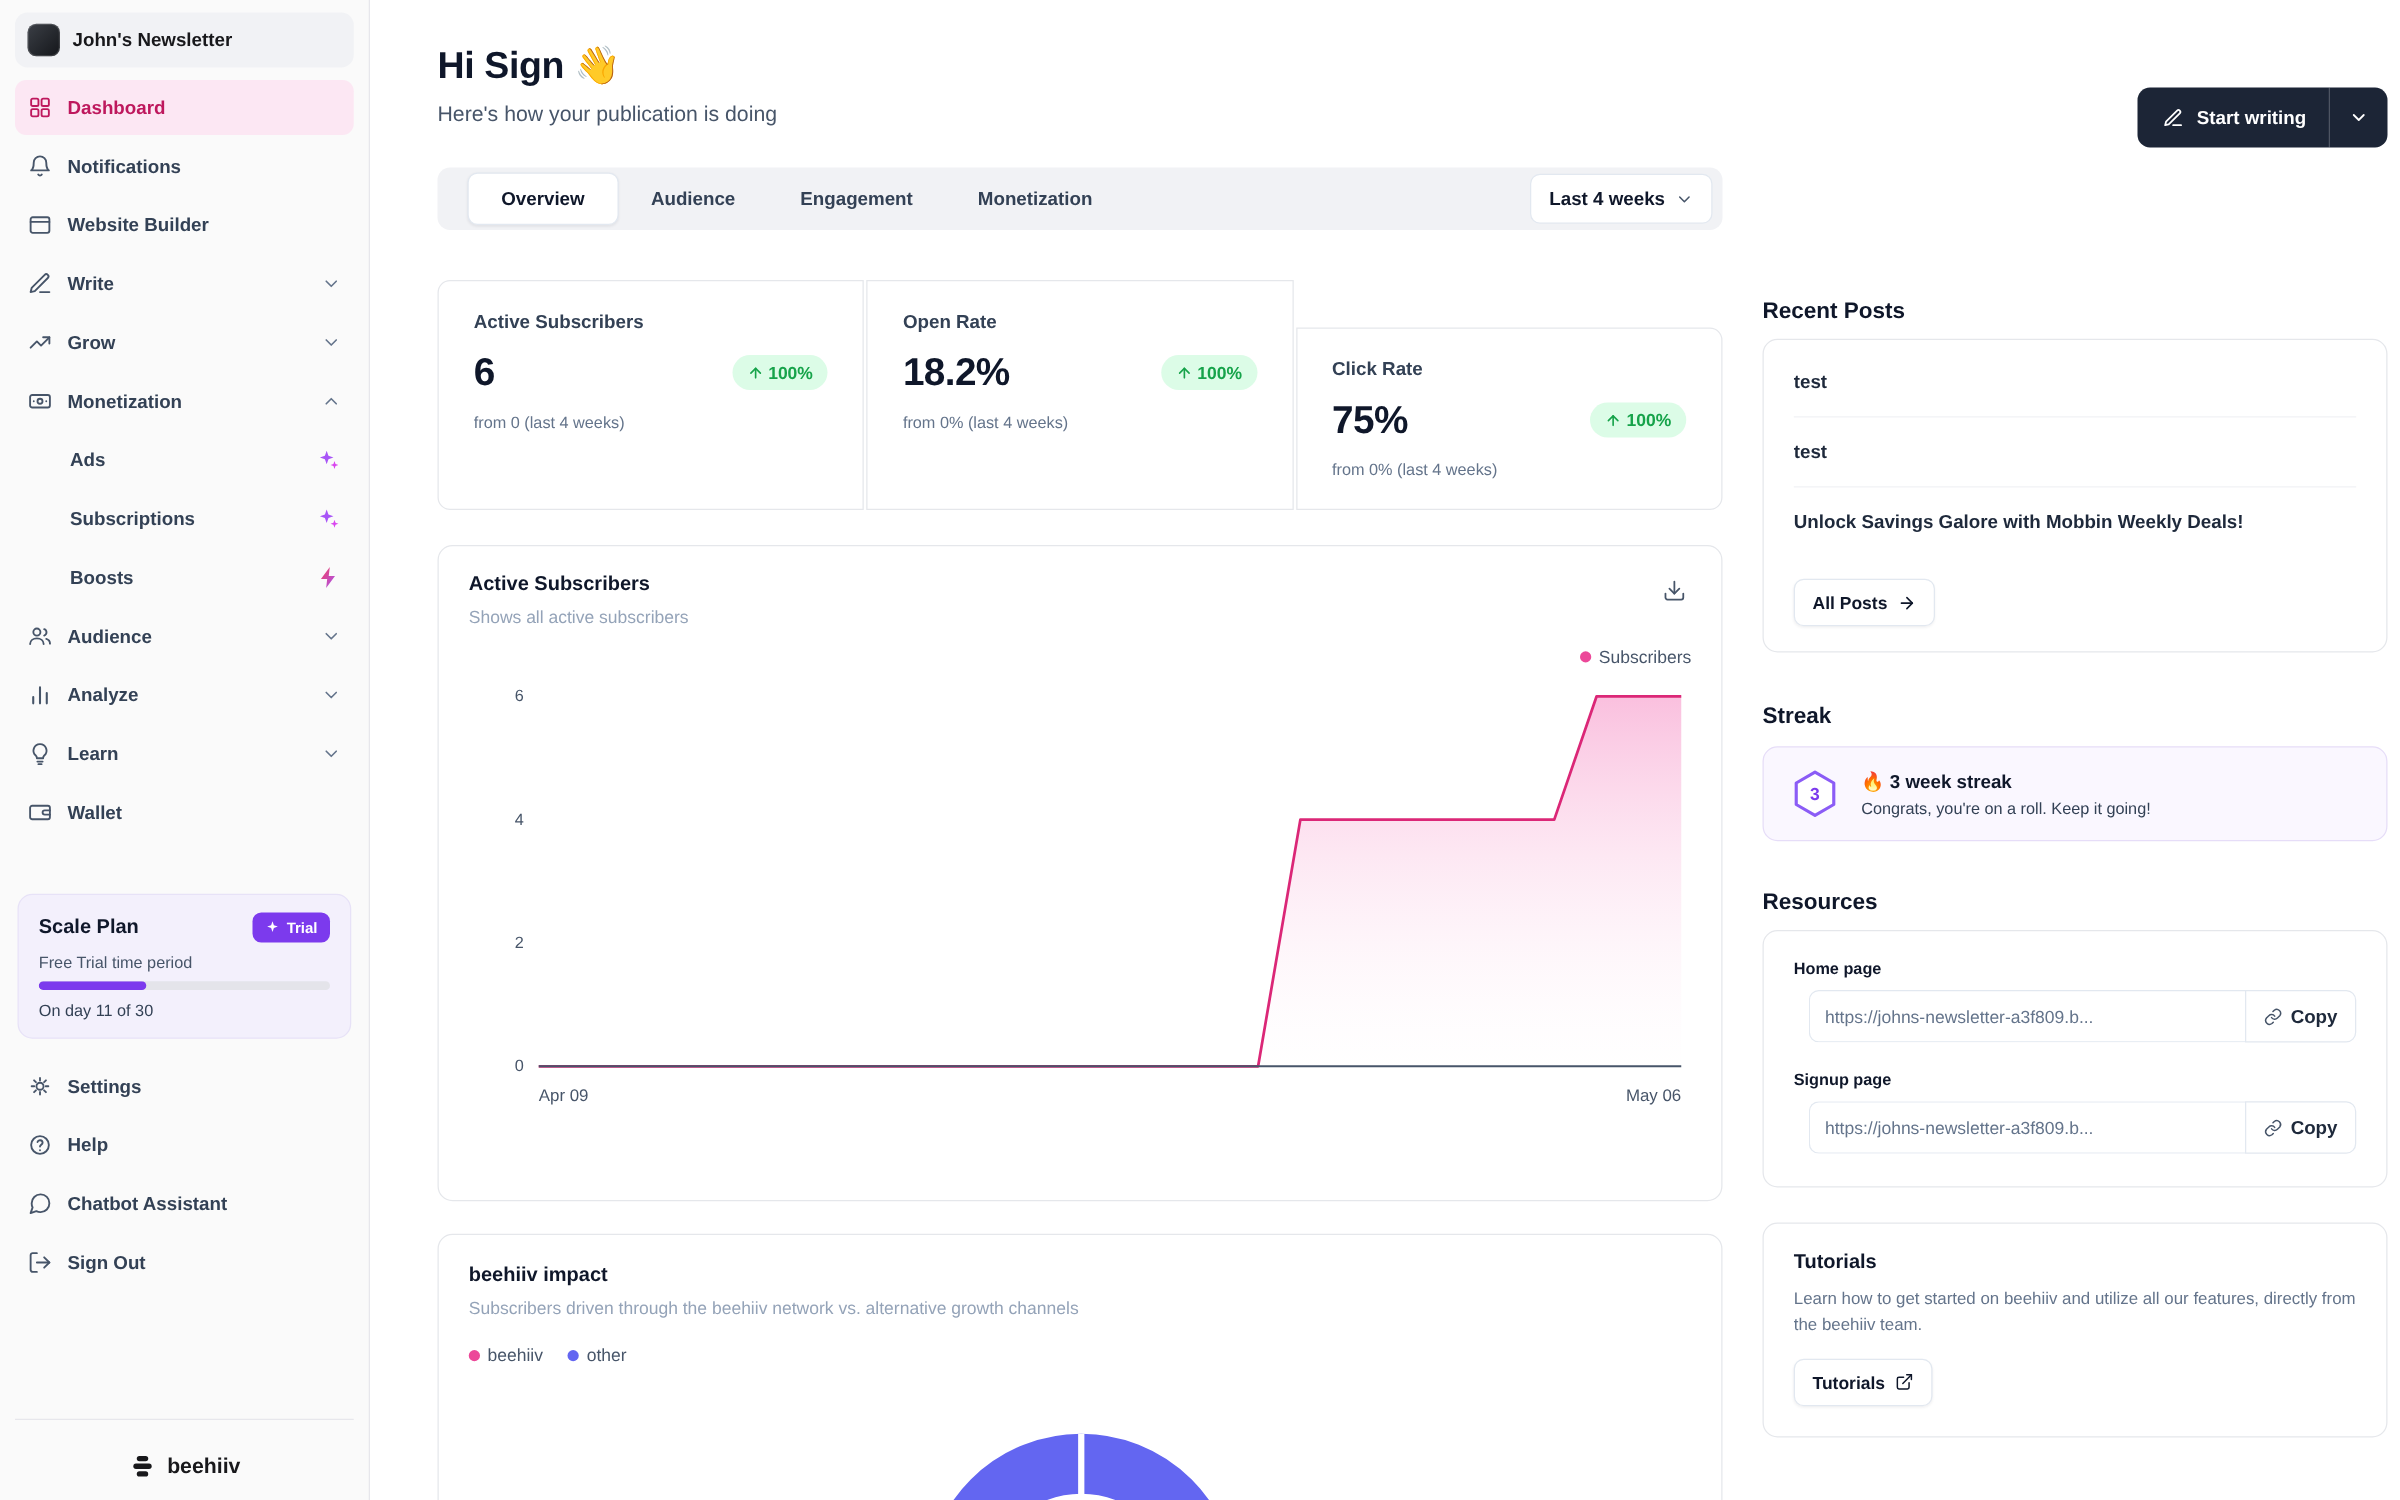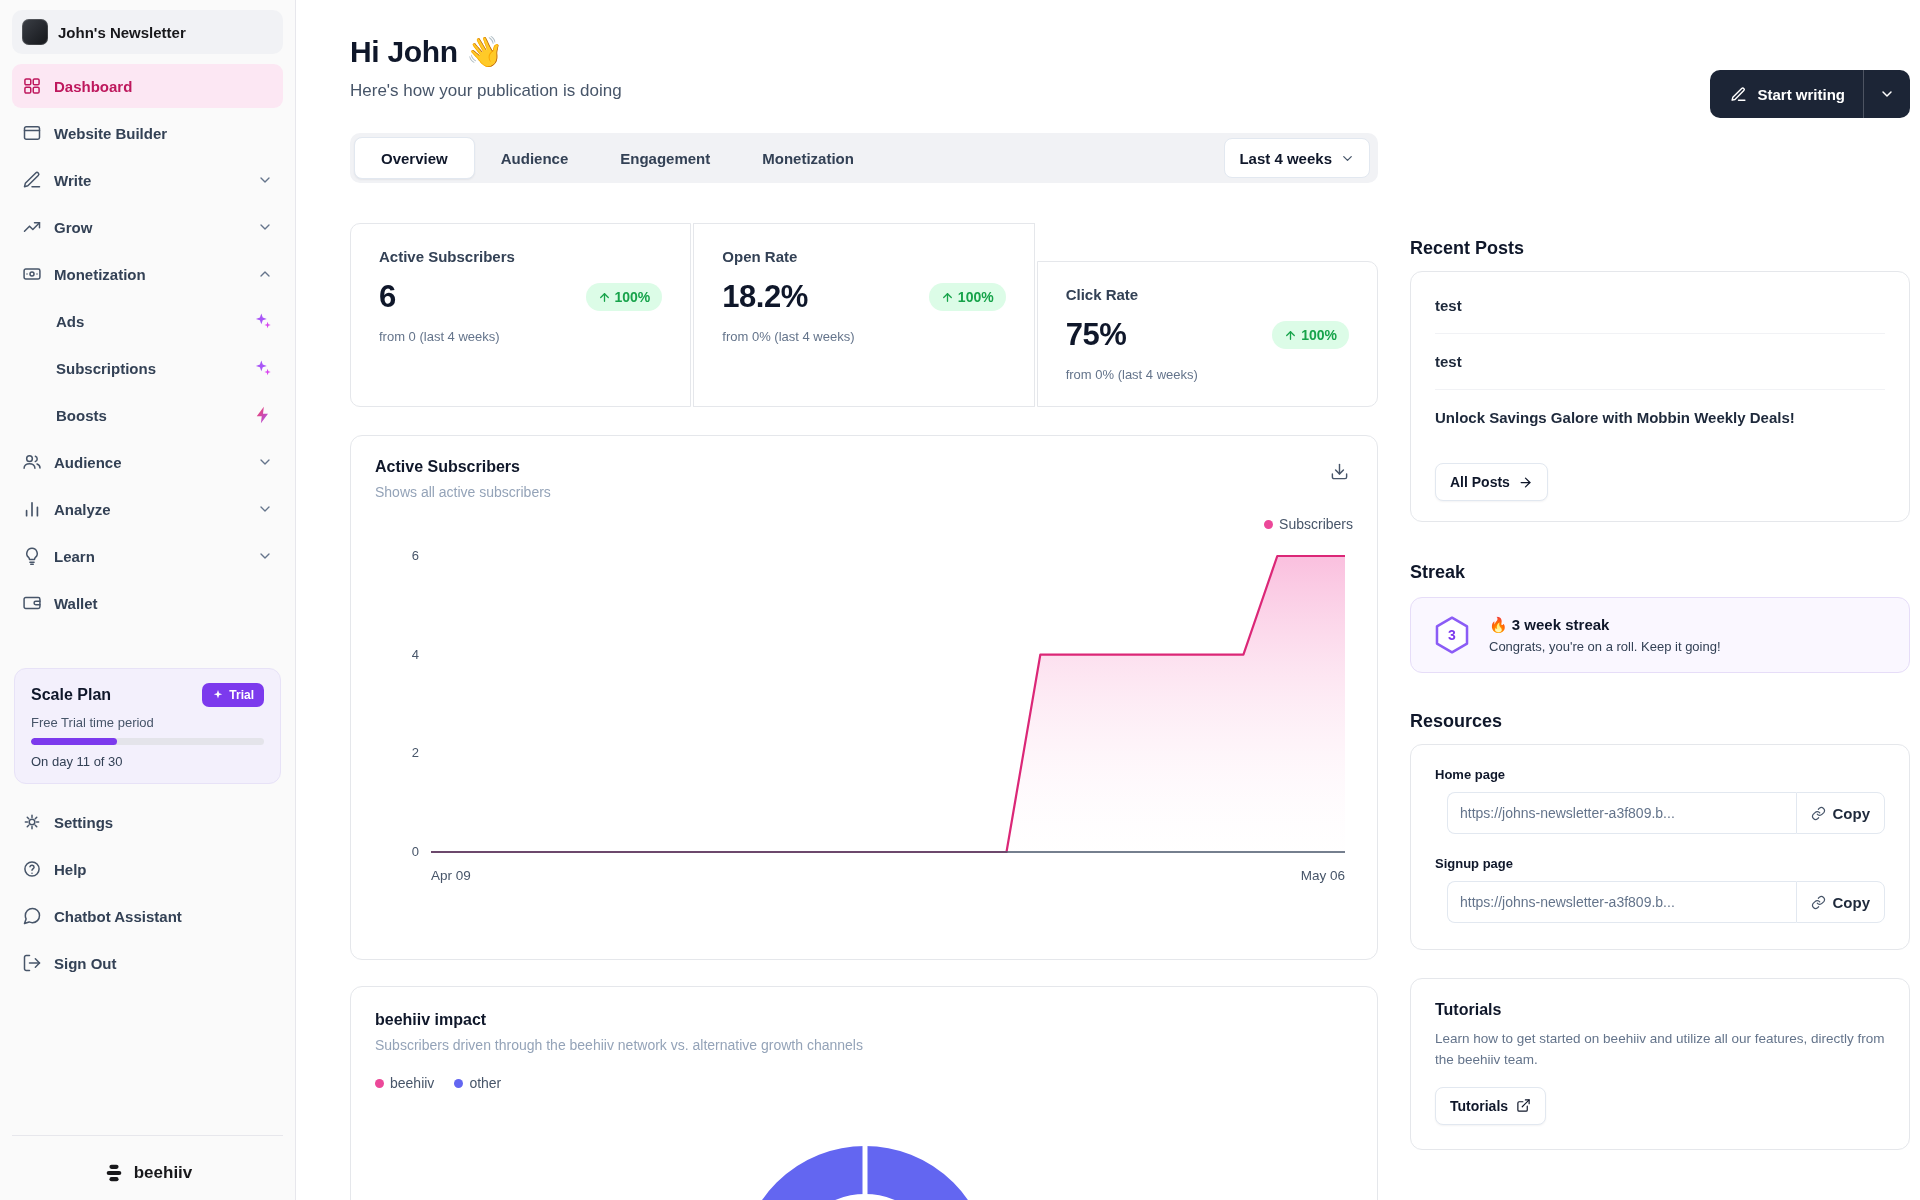--- a/index.html
+++ b/index.html
@@ -46,21 +46,21 @@
   .main { flex:1; display:flex; gap:32px; padding:0 11px 0 54px; }
   .content { width:1028px; min-width:1028px; padding-top:34px; }
   h1 { font-size:30px; font-weight:800; letter-spacing:-.3px; }
   .page-sub { margin-top:12px; font-size:17px; color:#475569; }
 
   .tabbar { margin-top:32px; height:50px; background:#f1f2f5; border-radius:10px;
     display:flex; align-items:center; padding:4px; }
   .tab { border:0; background:transparent; height:42px; padding:0 26px; border-radius:8px;
     font-size:15px; font-weight:600; color:#334155; cursor:pointer; font-family:inherit; }
   .tab.active { background:#fff; border:1px solid #e2e8f0; color:#0f172a;
-    box-shadow:0 1px 2px rgba(16,24,40,.06); }
+    box-shadow:0 1px 2px rgba(16,24,40,.06);margin-left:20px; }
   .tab-spacer { flex:1; }
   .period { display:flex; align-items:center; gap:8px; height:40px; padding:0 14px; margin-right:4px;
     background:#fff; border:1px solid #e2e8f0; border-radius:8px; font-size:15px; font-weight:600;
     color:#0f172a; cursor:pointer; font-family:inherit; }
 
   .stats { margin-top:40px; display:grid; grid-template-columns:repeat(3,1fr); gap:2px; }
   .stat { background:#fff; border:1px solid #e5e7eb; padding:24px 28px; }
   .stat:first-child { border-radius:10px 0 0 10px; }
   .stat:last-child { border-radius:0 10px 10px 0;margin-top:38px; }
   .stat-label { font-size:15px; font-weight:600; color:#334155; }
@@ -152,20 +152,27 @@
       <div class="nav-item active">
         <svg class="i stroke" viewBox="0 0 24 24" stroke-width="1.8">
             <rect x="3.5" y="3.5" width="7" height="7" rx="1.5"></rect>
             <rect x="13.5" y="3.5" width="7" height="7" rx="1.5"></rect>
             <rect x="3.5" y="13.5" width="7" height="7" rx="1.5"></rect>
             <rect x="13.5" y="13.5" width="7" height="7" rx="1.5"></rect>
           </svg>
         <span class="lbl">Dashboard</span>
       </div>
 
+      <div class="nav-item">
+        <svg class="i stroke" viewBox="0 0 24 24" stroke-width="1.8">
+            <path d="M6 8.5a6 6 0 0 1 12 0c0 6.5 2.5 7.5 2.5 7.5h-17S6 15 6 8.5"></path>
+            <path d="M10.3 20a2 2 0 0 0 3.4 0"></path>
+          </svg>
+        <span class="lbl">Notifications</span>
+      </div>
 
       <div class="nav-item">
         <svg class="i stroke" viewBox="0 0 24 24" stroke-width="1.8">
             <rect x="3" y="4.5" width="18" height="15" rx="2"></rect>
             <path d="M3 9h18"></path>
           </svg>
         <span class="lbl">Website Builder</span>
       </div>
 
       <div class="nav-item">
@@ -328,21 +335,21 @@
           <rect x="4" y="9.7" width="16" height="4.6" rx="2.3" fill="#18181b"></rect>
           <rect x="7" y="16.4" width="10" height="4.6" rx="2.3" fill="#18181b"></rect>
         </svg>
       <span class="brand-name">beehiiv</span>
     </div>
   </aside>
 
   <div class="main">
 
     <div class="content">
-      <h1>Hi John 👋</h1>
+      <h1>Hi Sign 👋</h1>
       <p class="page-sub">Here's how your publication is doing</p>
 
       <div class="tabbar">
         <button class="tab active">Overview</button>
         <button class="tab">Audience</button>
         <button class="tab">Engagement</button>
         <button class="tab">Monetization</button>
         <div class="tab-spacer"></div>
         <button class="period">
           <span>Last 4 weeks</span>

